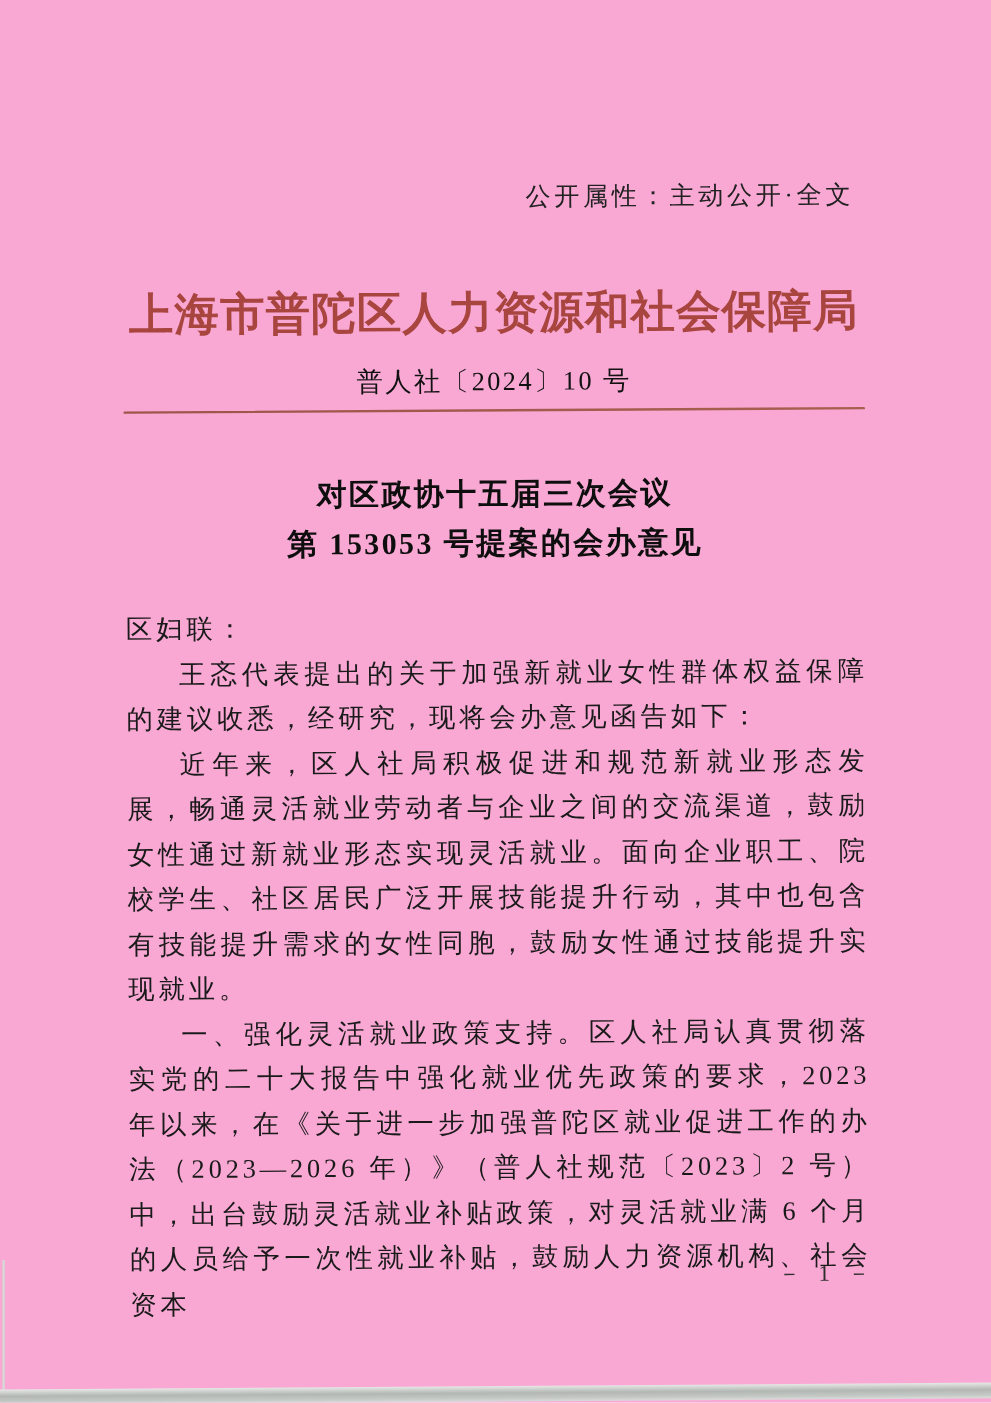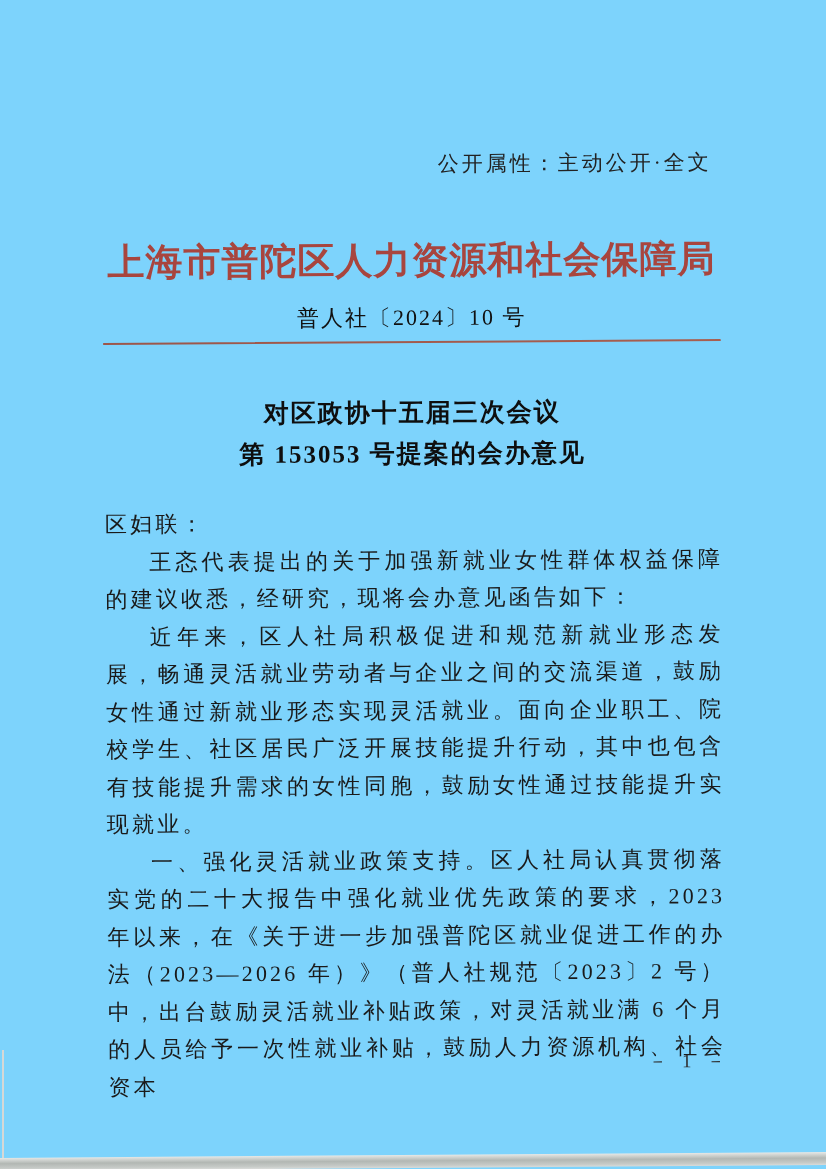--- a/index.html
+++ b/index.html
@@ -4,21 +4,21 @@
 <style>
   html, body {
     margin: 0;
     padding: 0;
     background: #ffffff;
   }
   .page {
     position: relative;
     width: 826px;
     height: 1169px;
-    background: #7dd3fc;
+    background: #f9a8d4;
     overflow: hidden;
     font-family: "Liberation Serif", "DejaVu Serif", serif;
     color: #1c1c1c;
   }
   
   .scan-tilt {
     position: absolute;
     inset: 0;
     transform: rotate(-0.35deg);
     transform-origin: 50% 45%;

